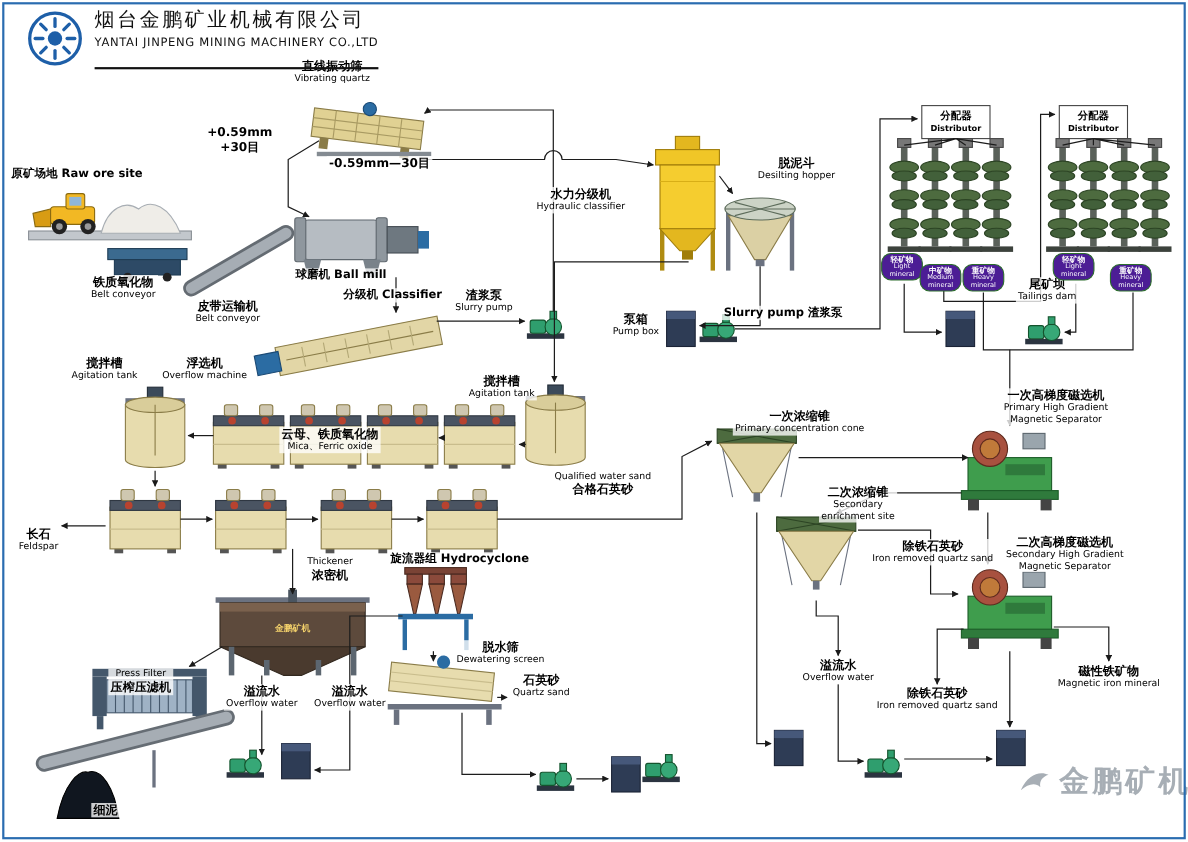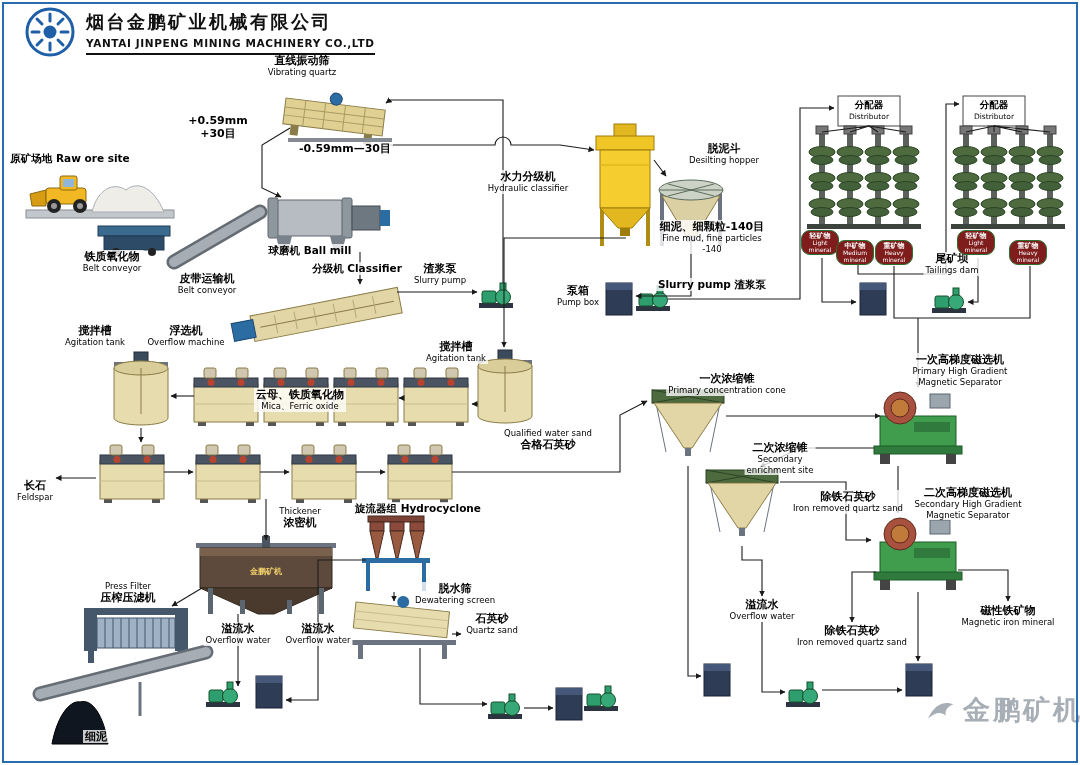--- a/index.html
+++ b/index.html
@@ -7,40 +7,40 @@
   body {
     width:1080px; height:765px; position:relative; overflow:hidden;
     background:#ffffff;
     font-family:"DejaVu Sans","Liberation Sans",sans-serif;
   }
   #canvas { position:absolute; inset:0; width:1080px; height:765px; }
   .frame { position:absolute; inset:2px; border:2px solid #2a6cb0; pointer-events:none; z-index:5; }
 
   .header { position:absolute; left:24px; top:6px; display:flex; align-items:center; gap:10px; z-index:4; }
   .logo { width:52px; height:52px; }
-  .hcn { font-size:18px; font-weight:700; letter-spacing:2.5px; color:#111; white-space:nowrap; }
-  .hen { font-size:10.5px; font-weight:700; letter-spacing:0.6px; color:#111; margin-top:3px;
-         padding-bottom:4px; border-bottom:2.5px solid #111; white-space:nowrap; }
+  .hcn { font-size:18px; font-weight:400; letter-spacing:2.5px; color:#111; white-space:nowrap; }
+  .hen { font-size:10.5px; font-weight:400; letter-spacing:0.6px; color:#111; margin-top:3px;
+         padding-bottom:16px; border-bottom:2.5px solid #111; white-space:nowrap; }
 
   svg.diagram { position:absolute; left:0; top:0; z-index:2; }
 
   .lb { position:absolute; transform:translateX(-50%); text-align:center; line-height:1.22;
         background:rgba(255,255,255,0.78); padding:0 2px; white-space:nowrap; z-index:3; }
   .cn  { display:block; font-size:11px;  font-weight:700; color:#000; }
   .en  { display:block; font-size:8.5px; font-weight:400; color:#000; }
   .cnen{ display:block; font-size:10.5px; font-weight:700; color:#000; }
 
-  .badge { position:absolute; width:38px; background:#7f1d1d; border:1px solid #2c6e2c;
+  .badge { position:absolute; width:38px; background:#4c1d95; border:1px solid #2c6e2c;
            border-radius:9px; color:#fff; text-align:center; padding:1px 0; z-index:3; }
   .bcn { display:block; font-size:7px; font-weight:700; line-height:1.15; }
   .ben { display:block; font-size:6px; line-height:1.1; }
 
   .dist { position:absolute; width:60px; text-align:center; z-index:3; }
   .dcn { display:block; font-size:9.5px; font-weight:700; color:#000; }
-  .den { display:block; font-size:7.5px; color:#000; }
+  .den { display:block; font-size:7.5px; color:#000;font-weight:bold; }
 
   .tbadge { position:absolute; transform:translateX(-50%); font-size:8px; font-weight:700;
             color:#f2d06b; z-index:3; white-space:nowrap; }
 
   .wm { position:absolute; left:925px; top:692px; display:flex; align-items:center; gap:4px; z-index:4; }
   .wm-bird { width:34px; height:28px; }
   .wm-text { font-size:27px; font-weight:700; color:#a7aeb5; letter-spacing:3px; white-space:nowrap; }
 </style>
 </head>
 <body>
@@ -425,25 +425,20 @@
     <span class="en">Slurry pump</span>
   </div>
   <div class="lb" style="left:528px;top:170px">
     <span class="cn">水力分级机</span>
     <span class="en">Hydraulic classifier</span>
   </div>
   <div class="lb" style="left:724px;top:142px">
     <span class="cn">脱泥斗</span>
     <span class="en">Desilting hopper</span>
   </div>
-  <div class="lb" style="left:712px;top:220px">
-    <span class="cn">细泥、细颗粒-140目</span>
-    <span class="en">Fine mud, fine particles</span>
-    <span class="en">-140</span>
-  </div>
   <div class="lb" style="left:578px;top:284px">
     <span class="cn">泵箱</span>
     <span class="en">Pump box</span>
   </div>
   <div class="lb" style="left:712px;top:278px">
     <span class="cnen">Slurry pump 渣浆泵</span>
   </div>
   <div class="lb" style="left:952px;top:252px">
     <span class="cn">尾矿坝</span>
     <span class="en">Tailings dam</span>
@@ -503,21 +498,21 @@
     <span class="cnen">旋流器组 Hydrocyclone</span>
   </div>
   <div class="lb" style="left:455px;top:582px">
     <span class="cn">脱水筛</span>
     <span class="en">Dewatering screen</span>
   </div>
   <div class="lb" style="left:492px;top:612px">
     <span class="cn">石英砂</span>
     <span class="en">Quartz sand</span>
   </div>
-  <div class="lb" style="left:128px;top:581px">
+  <div class="lb" style="left:128px;top:608px">
     <span class="en">Press Filter</span>
     <span class="cn">压榨压滤机</span>
   </div>
   <div class="lb" style="left:238px;top:622px">
     <span class="cn">溢流水</span>
     <span class="en">Overflow water</span>
   </div>
   <div class="lb" style="left:318px;top:622px">
     <span class="cn">溢流水</span>
     <span class="en">Overflow water</span>

